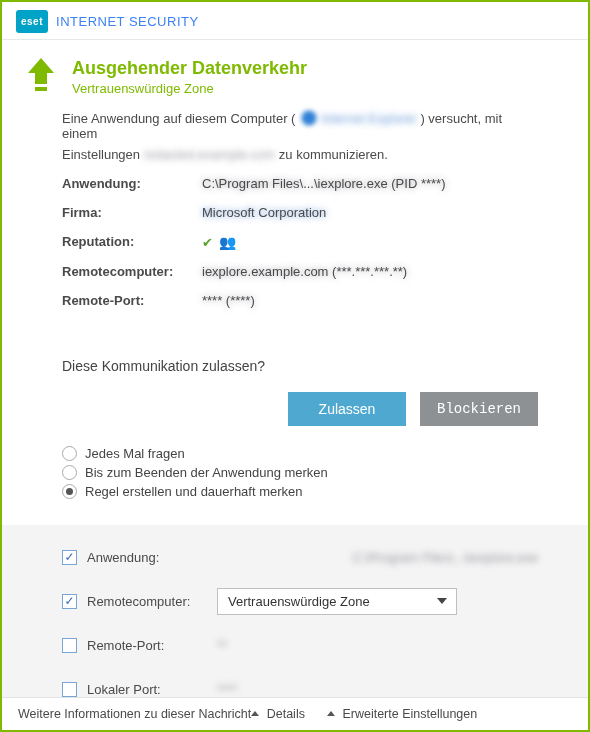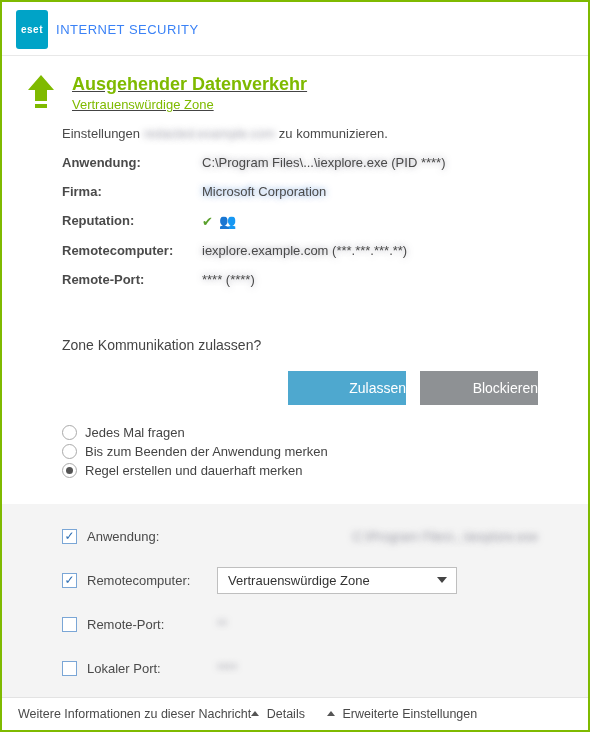--- a/index.html
+++ b/index.html
@@ -18,35 +18,33 @@
     display: flex;
     align-items: center;
     padding: 8px 14px 6px 14px;
     border-bottom: 1px solid #e8e8e8;
   }
   .logo-badge {
     background: #00a3c7;
     color: #fff;
     font-size: 10px;
     font-weight: bold;
-    padding: 14px 5px;
+    padding: 6px 5px;
     border-radius: 3px;
     letter-spacing: 0.5px;
   }
   .logo-text {
     margin-left: 8px;
     color: #3b82f6;
     font-size: 13px;
     letter-spacing: 0.5px;
   }
   .title-block {
     display: flex;
-    align-items: center;
     padding: 18px 24px 14px 24px;
-    text-decoration: underline;
   }
   .arrow-icon svg { display:block; }
   .title-text { margin-left: 16px; }
   .title-text h1 {
     color: #7fba00;
     font-size: 18px;
     font-weight: 600;
   }
   .title-text .sub {
     color: #7fba00;
@@ -80,28 +78,28 @@
   .group-icon { color:#3f7fbf; font-size:14px; }
   .prompt-block {
     margin-top: 28px;
     padding: 22px 50px 22px 60px;
   }
   .prompt-q { font-size:14px; color:#444; margin-bottom:18px; }
   .btn-row { display:flex; justify-content:flex-end; gap:14px; margin-bottom:20px; }
   .btn {
     min-width: 118px;
     padding: 9px 0;
-    text-align:right;
+    text-align:center;
     color:#fff;
     font-size:14px;
     cursor:pointer;
     border:none;
   }
   .btn-allow { background:#4ea8cf; }
-  .btn-block { background:#8e9194; }
+  .btn-block { background:#8e9194;font-family:Liberation Mono, monospace; }
   .radio-row { display:flex; align-items:center; gap:8px; margin:4px 0; cursor:pointer; }
   .radio-circle {
     width:15px; height:15px; border:1px solid #aaa; border-radius:50%;
     display:inline-flex; align-items:center; justify-content:center; background:#fff;
   }
   .radio-circle.checked::after {
     content:""; width:7px; height:7px; border-radius:50%; background:#555;
   }
   .rules-block {
     background:#f4f4f4;
@@ -164,20 +162,26 @@
     </svg>
   </span>
   <div class="title-text">
     <h1>Ausgehender Datenverkehr</h1>
     <div class="sub">Vertrauenswürdige Zone</div>
   </div>
 </div>
 
 <div class="content">
   <div class="desc-line">
+    <span>Eine Anwendung auf diesem Computer (</span>
+    <span class="app-icon-inline"></span>
+    <span class="blurred-blue">Internet Explorer</span>
+    <span>) versucht, mit einem</span>
+  </div>
+  <div class="desc-line">
     <span>Einstellungen </span>
     <span class="blurred">redacted.example.com</span>
     <span> zu kommunizieren.</span>
   </div>
 
   <div class="kv-row">
     <div class="kv-label">Anwendung:</div>
     <div class="kv-val blurred">C:\Program Files\...\iexplore.exe (PID ****)</div>
   </div>
   <div class="kv-row">
@@ -195,21 +199,21 @@
     <div class="kv-label">Remotecomputer:</div>
     <div class="kv-val blurred">iexplore.example.com (***.***.***.**)</div>
   </div>
   <div class="kv-row">
     <div class="kv-label">Remote-Port:</div>
     <div class="kv-val blurred">**** (****)</div>
   </div>
 </div>
 
 <div class="prompt-block">
-  <div class="prompt-q">Zone Kommunikation zulassen?</div>
+  <div class="prompt-q">Diese Kommunikation zulassen?</div>
   <div class="btn-row">
     <button class="btn btn-allow">Zulassen</button>
     <button class="btn btn-block">Blockieren</button>
   </div>
   <div class="radio-row">
     <span class="radio-circle"></span>
     <span>Jedes Mal fragen</span>
   </div>
   <div class="radio-row">
     <span class="radio-circle"></span>

